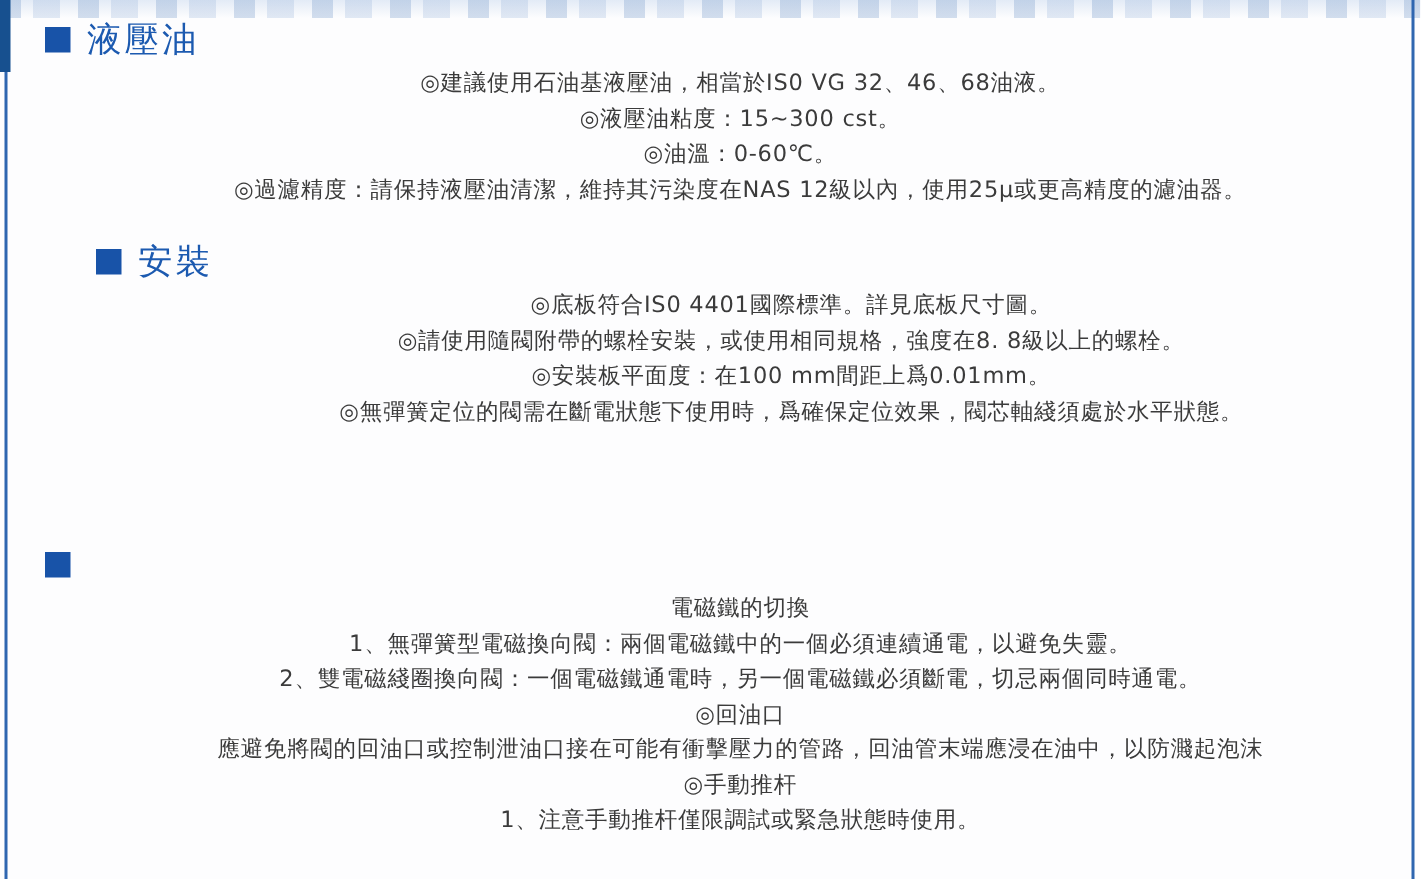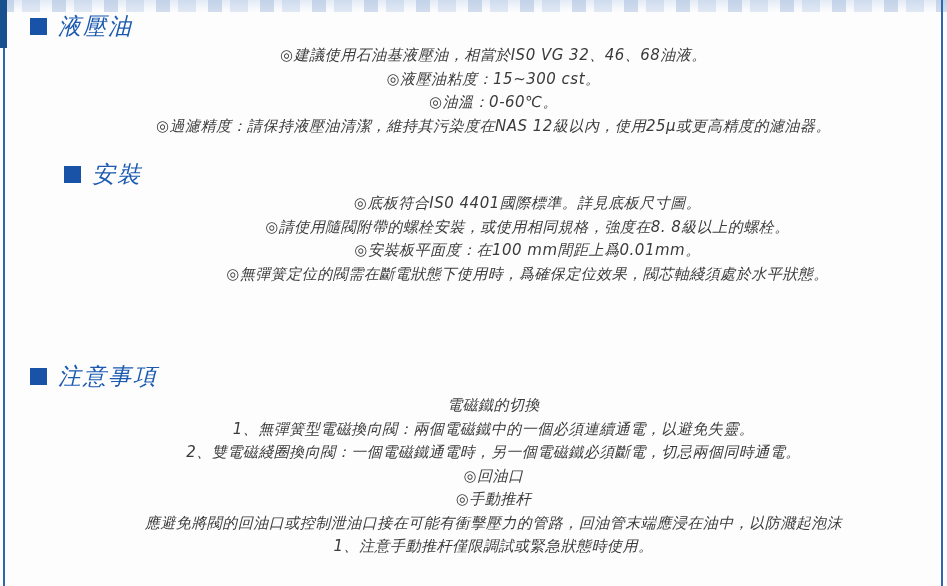--- a/index.html
+++ b/index.html
@@ -39,21 +39,21 @@
     left: 3px; top: 0;
     width: 2px; height: 100%;
     background: #2f66b0;
   }
   .right-line {
     position: absolute;
     right: 4px; top: 0;
     width: 2px; height: 100%;
     background: #2f66b0;
   }
-  .section { position: absolute; left: 0; width: 930px; font-style: italic; }
+  .section { position: absolute; left: 0; width: 930px; }
   .sec-1 { top: 10px; }
   .sec-2 { top: 158px; margin-left: 34px; }
   .sec-3 { top: 360px; }
   .section-header {
     display: flex;
     align-items: center;
     margin-left: 30px;
     height: 32px;
   }
   .square-bullet {
@@ -108,25 +108,24 @@
       <div class="spec-line">◎底板符合IS0 4401國際標準。詳見底板尺寸圖。</div>
       <div class="spec-line">◎請使用隨閥附帶的螺栓安裝，或使用相同規格，強度在8. 8級以上的螺栓。</div>
       <div class="spec-line">◎安裝板平面度：在100 mm間距上爲0.01mm。</div>
       <div class="spec-line">◎無彈簧定位的閥需在斷電狀態下使用時，爲確保定位效果，閥芯軸綫須處於水平狀態。</div>
     </div>
   </div>
 
   <div class="section sec-3">
     <div class="section-header">
       <div class="square-bullet"></div>
-      <div class="section-title">注意事項</div>
     </div>
     <div class="section-body">
       <div class="spec-line">電磁鐵的切換</div>
       <div class="spec-line">1、無彈簧型電磁換向閥：兩個電磁鐵中的一個必須連續通電，以避免失靈。</div>
       <div class="spec-line">2、雙電磁綫圈換向閥：一個電磁鐵通電時，另一個電磁鐵必須斷電，切忌兩個同時通電。</div>
       <div class="spec-line">◎回油口</div>
+      <div class="spec-line">應避免將閥的回油口或控制泄油口接在可能有衝擊壓力的管路，回油管末端應浸在油中，以防濺起泡沫</div>
       <div class="spec-line">◎手動推杆</div>
-      <div class="spec-line">應避免將閥的回油口或控制泄油口接在可能有衝擊壓力的管路，回油管末端應浸在油中，以防濺起泡沫</div>
       <div class="spec-line">1、注意手動推杆僅限調試或緊急狀態時使用。</div>
     </div>
   </div>
 </div>
 
 </body></html>

